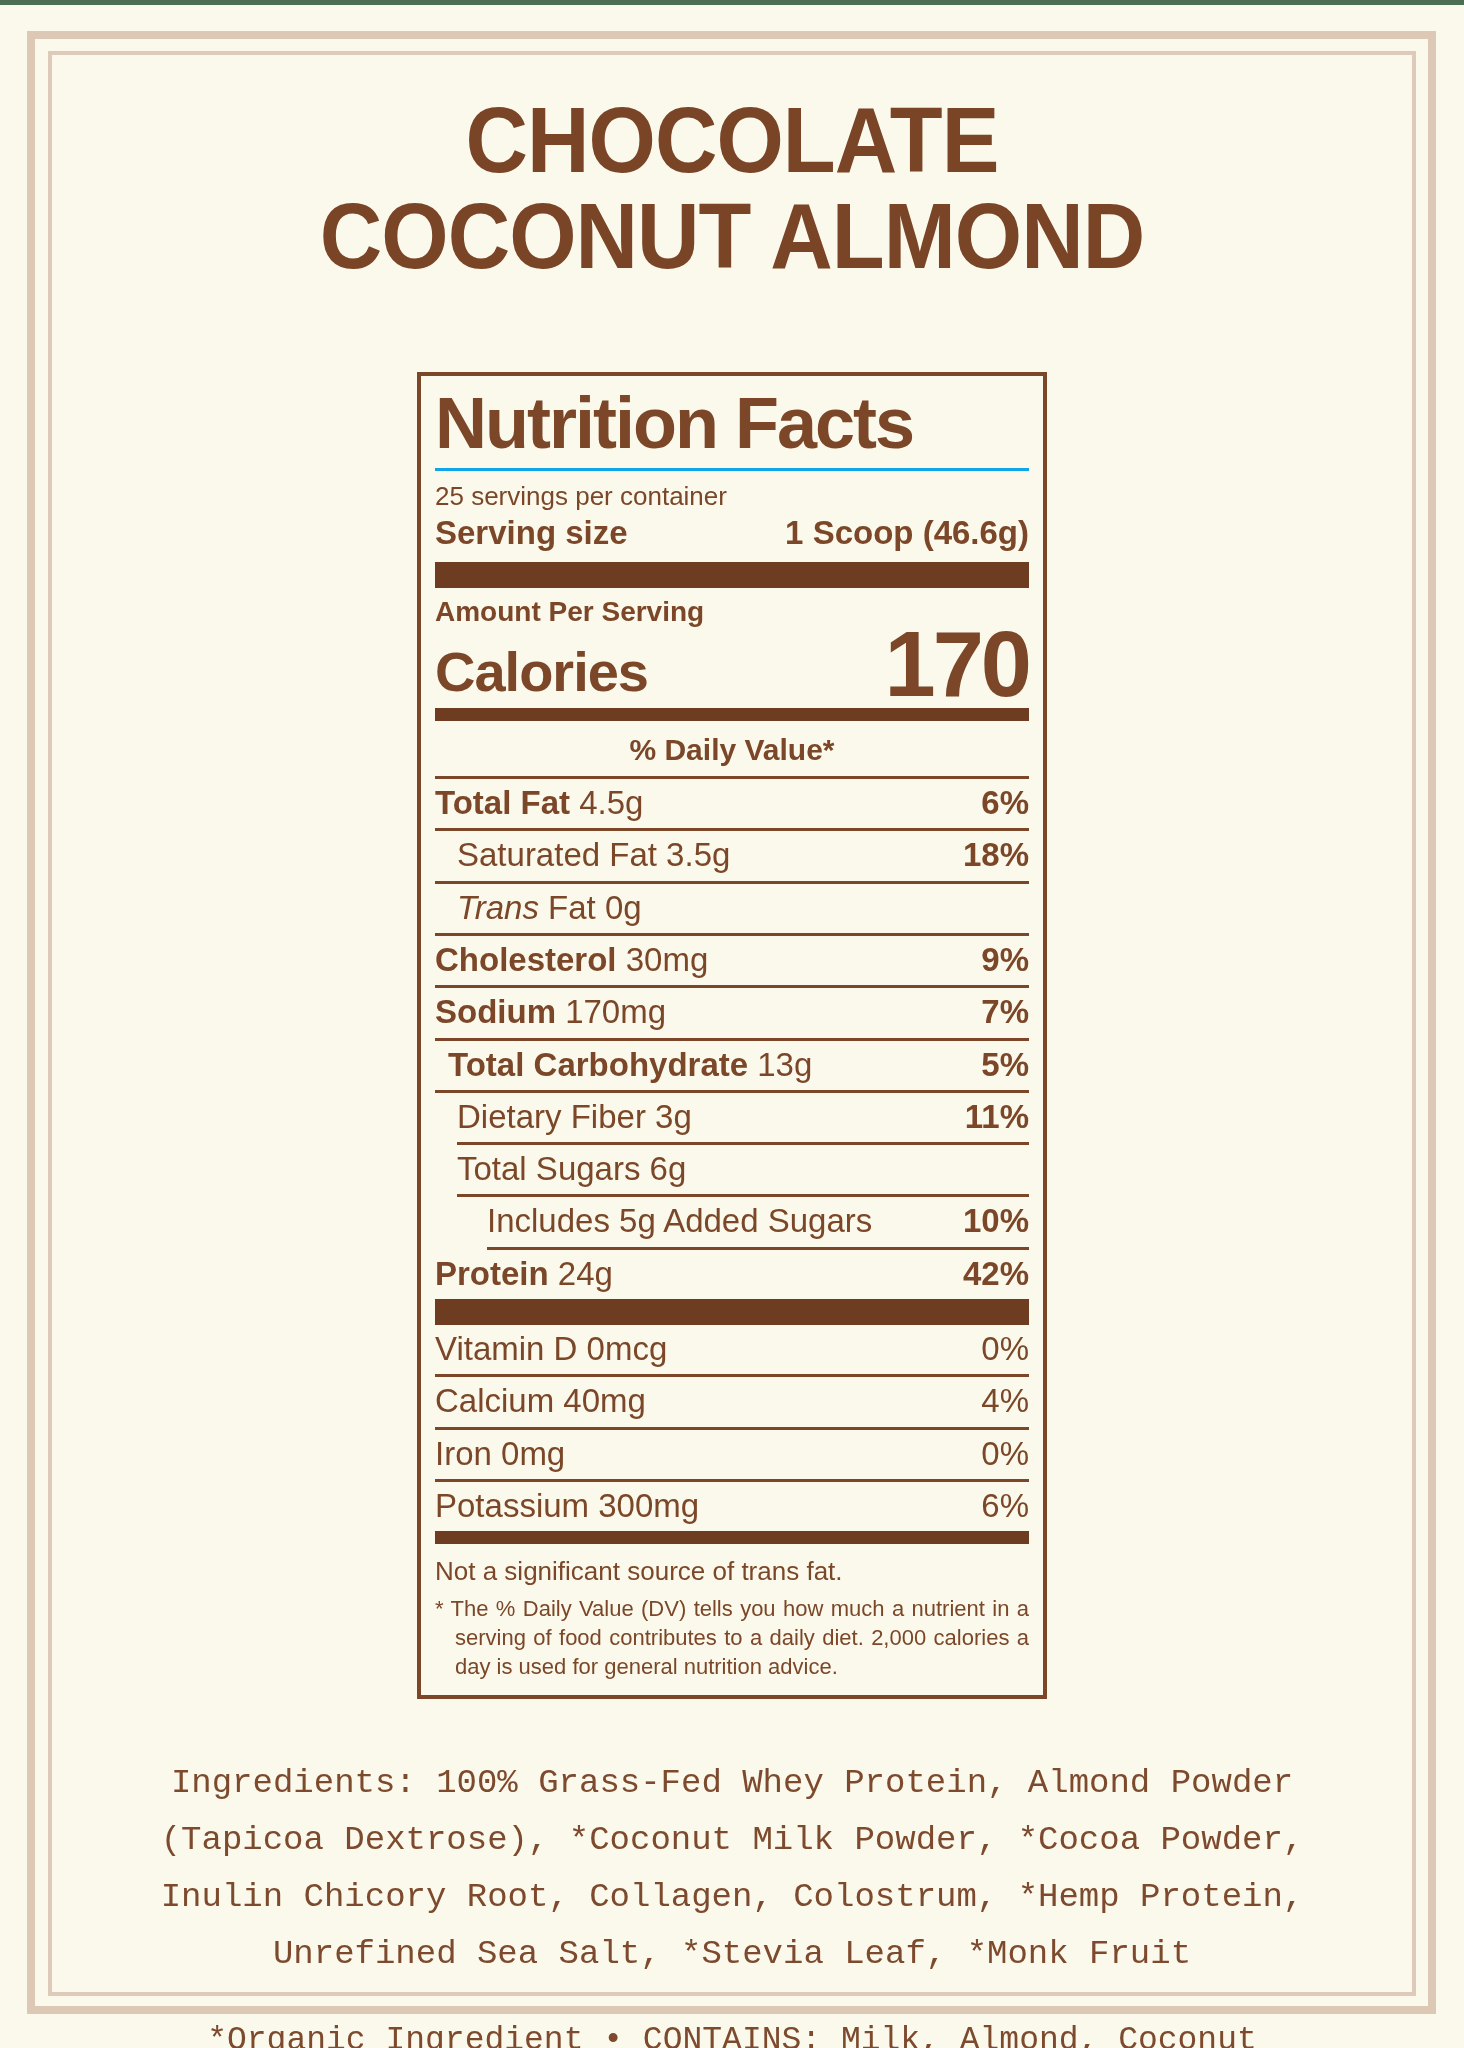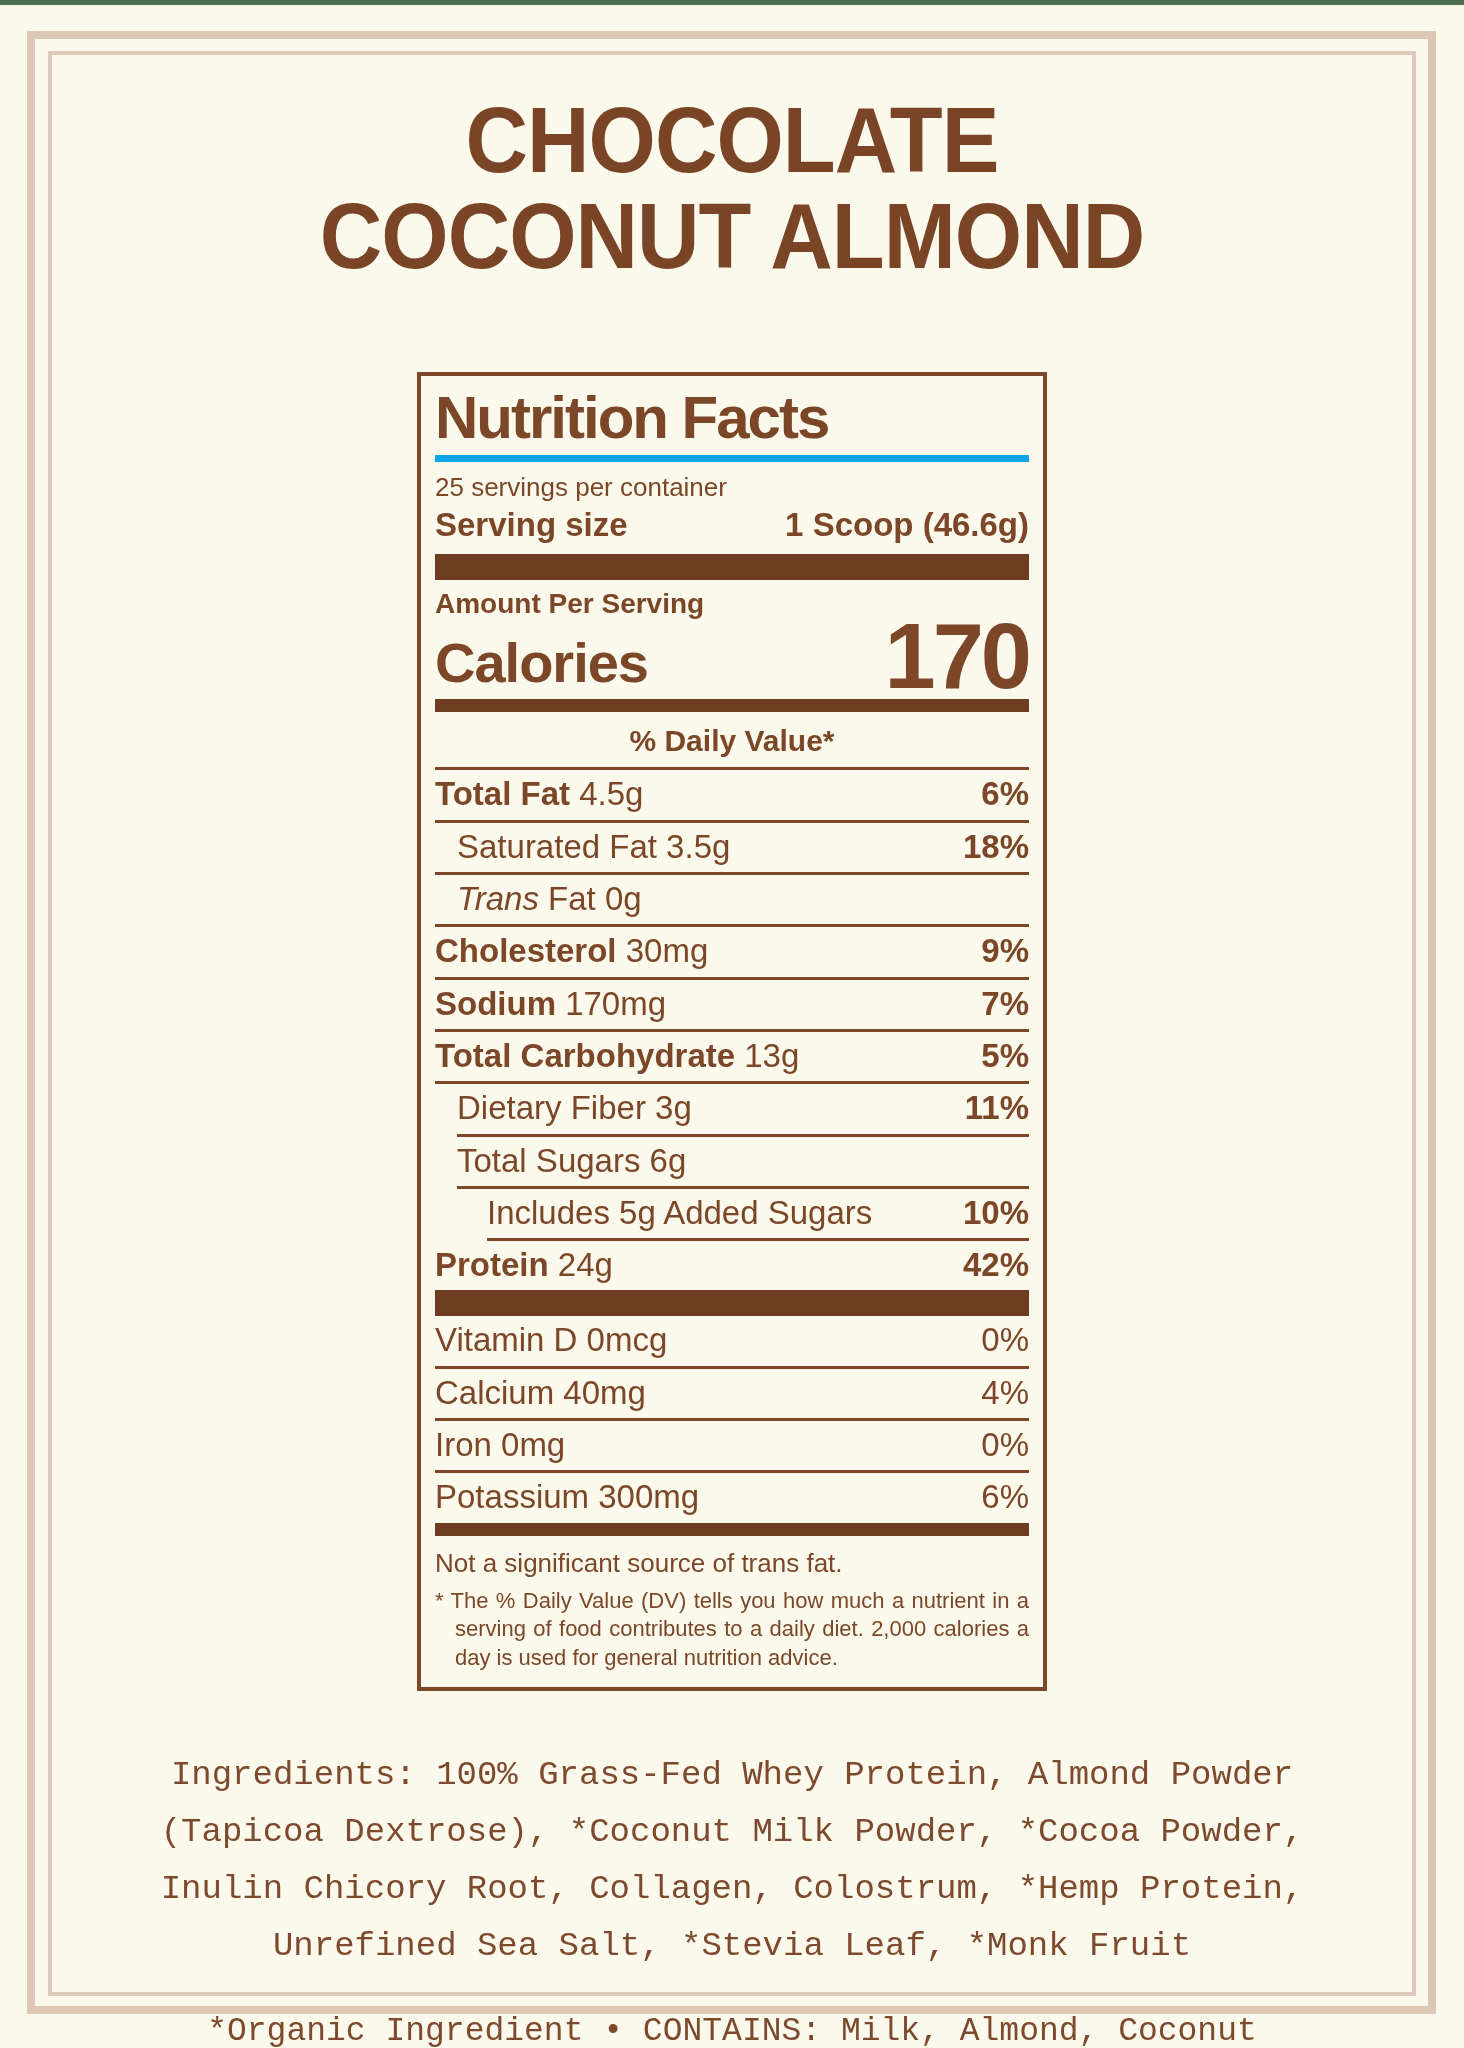--- a/index.html
+++ b/index.html
@@ -43,24 +43,24 @@
   .nf-panel{
     width:630px;
     margin:88px auto 0;
     box-sizing:border-box;
     border:4px solid #7b4728;
     padding:10px 14px 14px;
     color:#7b4728;
     background:transparent;
   }
   .nf-title{
-    font-size:60px;font-weight:bold;letter-spacing:-2px;
+    font-size:72px;font-weight:bold;letter-spacing:-2px;
     line-height:1.05;
     padding:0 0 6px;
-    border-bottom:7px solid #0ea5e9;
+    border-bottom:3px solid #0ea5e9;
   }
   .nf-servings{font-size:26px;padding-top:10px;line-height:1.2;}
   .nf-serving-size{
     display:flex;justify-content:space-between;
     font-size:33px;font-weight:bold;
     padding:2px 0 10px;
   }
   .bar{background:#6e3c21;}
   .bar-thick{height:26px;}
   .bar-med{height:13px;}
@@ -162,21 +162,21 @@
             <span style="padding-left: 0px;"><b>Cholesterol</b> 30mg</span>
             <span class="dv-bold">9%</span>
           </div>
           <div class="sep" style="margin-left: 0px;"></div>
           <div class="row">
             <span style="padding-left: 0px;"><b>Sodium</b> 170mg</span>
             <span class="dv-bold">7%</span>
           </div>
           <div class="sep" style="margin-left: 0px;"></div>
           <div class="row">
-            <span style="padding-left: 0px;"><b>Total Carbohydrate</b> 13g</span>
+            <span style="padding-left: 0px; margin-left: 13px;"><b>Total Carbohydrate</b> 13g</span>
             <span class="dv-bold">5%</span>
           </div>
           <div class="sep" style="margin-left: 0px;"></div>
           <div class="row">
             <span style="padding-left: 22px;">Dietary Fiber 3g</span>
             <span class="dv-bold">11%</span>
           </div>
           <div class="sep" style="margin-left: 22px;"></div>
           <div class="row">
             <span style="padding-left: 22px;">Total Sugars 6g</span>

